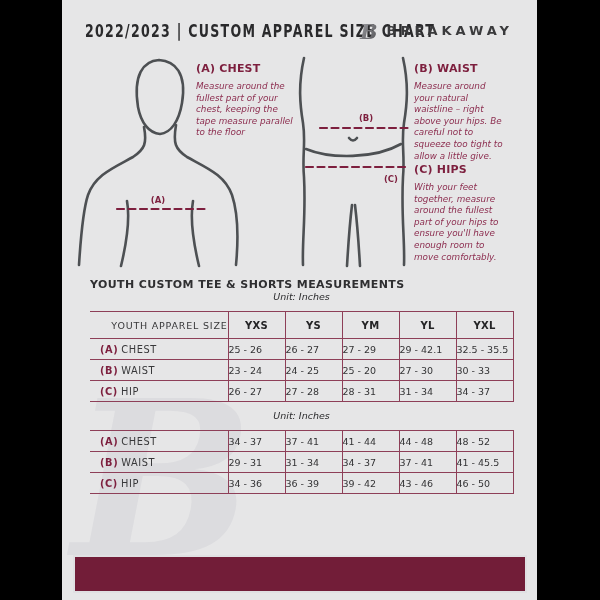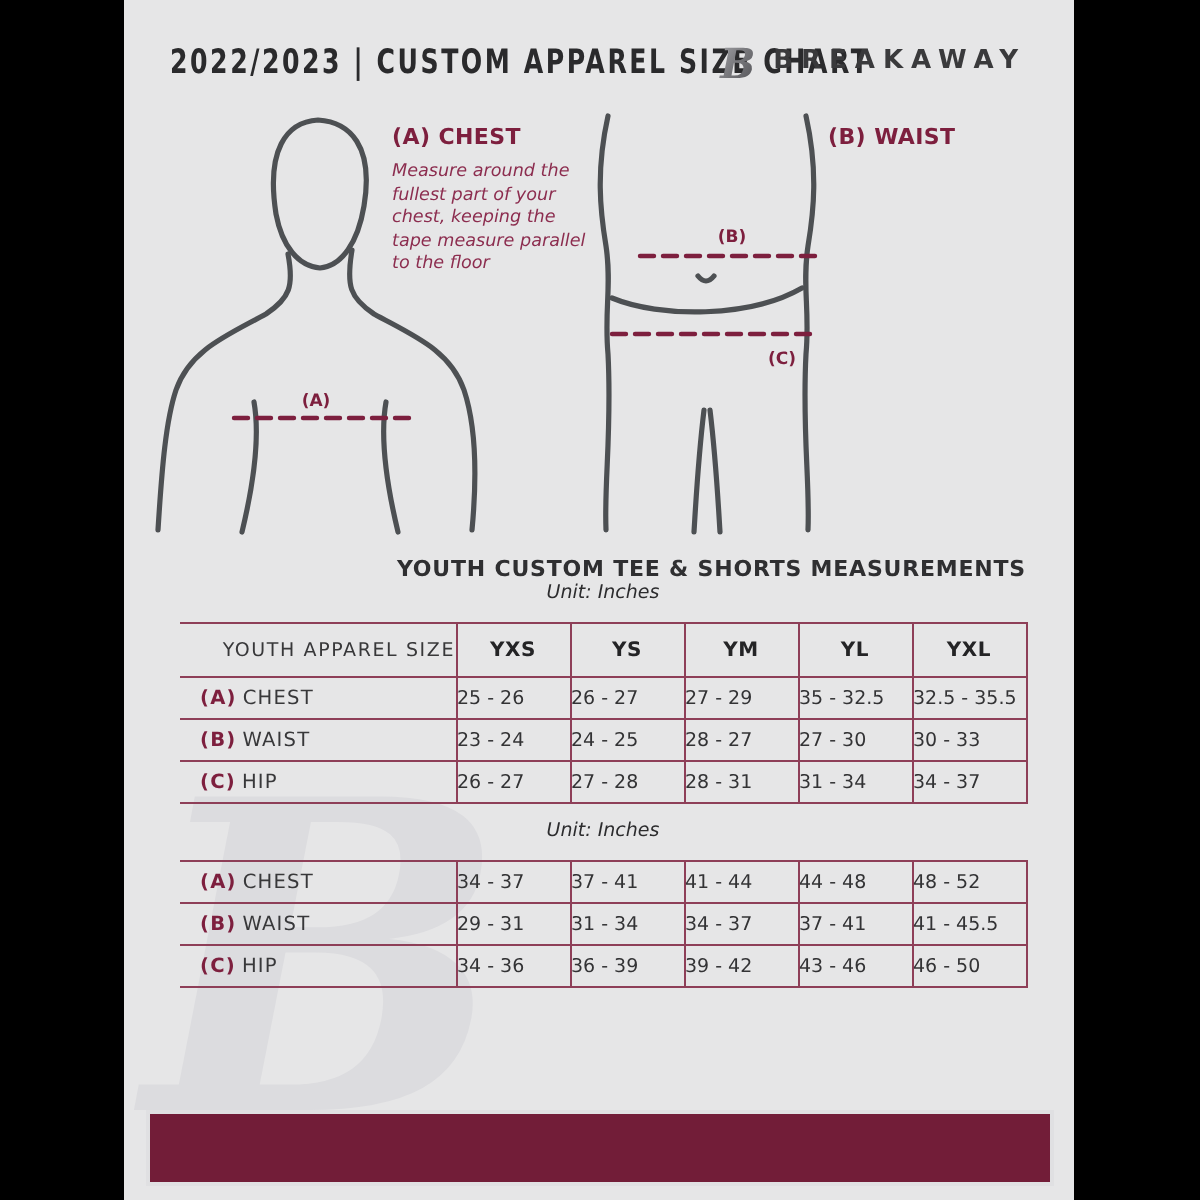--- a/index.html
+++ b/index.html
@@ -25,21 +25,21 @@
   .fig .dash{stroke:#7d1f3e;stroke-width:2.2;stroke-dasharray:7 4.5;}
   .fig text{font-family:"DejaVu Sans",sans-serif;font-size:8.5px;font-weight:bold;fill:#7d1f3e;}
 
   
   .sec{position:absolute;z-index:1;}
   .sec-title{font-size:11px;font-weight:bold;color:#7d1f3e;letter-spacing:0.2px;}
   .sec-body{margin-top:6px;font-size:8.8px;font-style:italic;color:#8c2d4f;line-height:1.32;}
 
   
   .tbl-block{position:absolute;left:28px;width:423px;z-index:1;}
-  .tbl-title{text-align:right;font-size:11px;font-weight:bold;color:#2f2f31;letter-spacing:0.4px;}
+  .tbl-title{text-align:left;font-size:11px;font-weight:bold;color:#2f2f31;letter-spacing:0.4px;}
   .tbl-unit{text-align:center;font-size:9.5px;font-style:italic;color:#2c2c2e;margin-top:0;}
   table{border-collapse:collapse;table-layout:fixed;width:423px;margin-top:9px;}
   col.c-label{width:138px;}
   col.c-size{width:57px;}
   tr{height:21px;}
   tr.hrow{height:27px;}
   th,td{padding:0;border-top:1.5px solid #8e3f58;border-bottom:1.5px solid #8e3f58;
         font-size:9.5px;color:#333335;vertical-align:middle;background:transparent;}
   td+td,th+th{border-left:1.5px solid #8e3f58;}
   td:last-child,th:last-child{border-right:1.5px solid #8e3f58;}
@@ -101,22 +101,27 @@
       <text x="101" y="127" text-anchor="middle">(C)</text>
     </svg>
 
     <div class="sec" style="left:134px;top:62px;width:100px;">
       <div class="sec-title">(A) CHEST</div>
       <div class="sec-body">Measure around the fullest part of your chest, keeping the tape measure parallel to the floor</div>
     </div>
 
     <div class="sec" style="left:352px;top:62px;width:93px;">
       <div class="sec-title">(B) WAIST</div>
-    </div>
-
+      <div class="sec-body">Measure around your natural waistline – right above your hips. Be careful not to squeeze too tight to allow a little give.</div>
+    </div>
+
+    <div class="sec" style="left:352px;top:163px;width:97px;">
+      <div class="sec-title">(C) HIPS</div>
+      <div class="sec-body">With your feet together, measure around the fullest part of your hips to ensure you'll have enough room to move comfortably.</div>
+    </div>
 
     <div class="tbl-block" style="top:278px;">
       <div class="tbl-title">YOUTH CUSTOM TEE &amp; SHORTS MEASUREMENTS</div>
       <div class="tbl-unit">Unit: Inches</div>
       <table>
         <colgroup>
             <col class="c-label">
             <col class="c-size">
             <col class="c-size">
             <col class="c-size">
@@ -130,28 +135,28 @@
           <th>YS</th>
           <th>YM</th>
           <th>YL</th>
           <th>YXL</th>
         </tr>
         <tr>
           <td class="lbl"><span class="key">(A)</span><span>CHEST</span></td>
           <td>25 - 26</td>
           <td>26 - 27</td>
           <td>27 - 29</td>
-          <td>35 - 32.5</td>
+          <td>29 - 42.1</td>
           <td>32.5 - 35.5</td>
         </tr>
         <tr>
           <td class="lbl"><span class="key">(B)</span><span>WAIST</span></td>
           <td>23 - 24</td>
           <td>24 - 25</td>
-          <td>28 - 27</td>
+          <td>25 - 20</td>
           <td>27 - 30</td>
           <td>30 - 33</td>
         </tr>
         <tr>
           <td class="lbl"><span class="key">(C)</span><span>HIP</span></td>
           <td>26 - 27</td>
           <td>27 - 28</td>
           <td>28 - 31</td>
           <td>31 - 34</td>
           <td>34 - 37</td>

